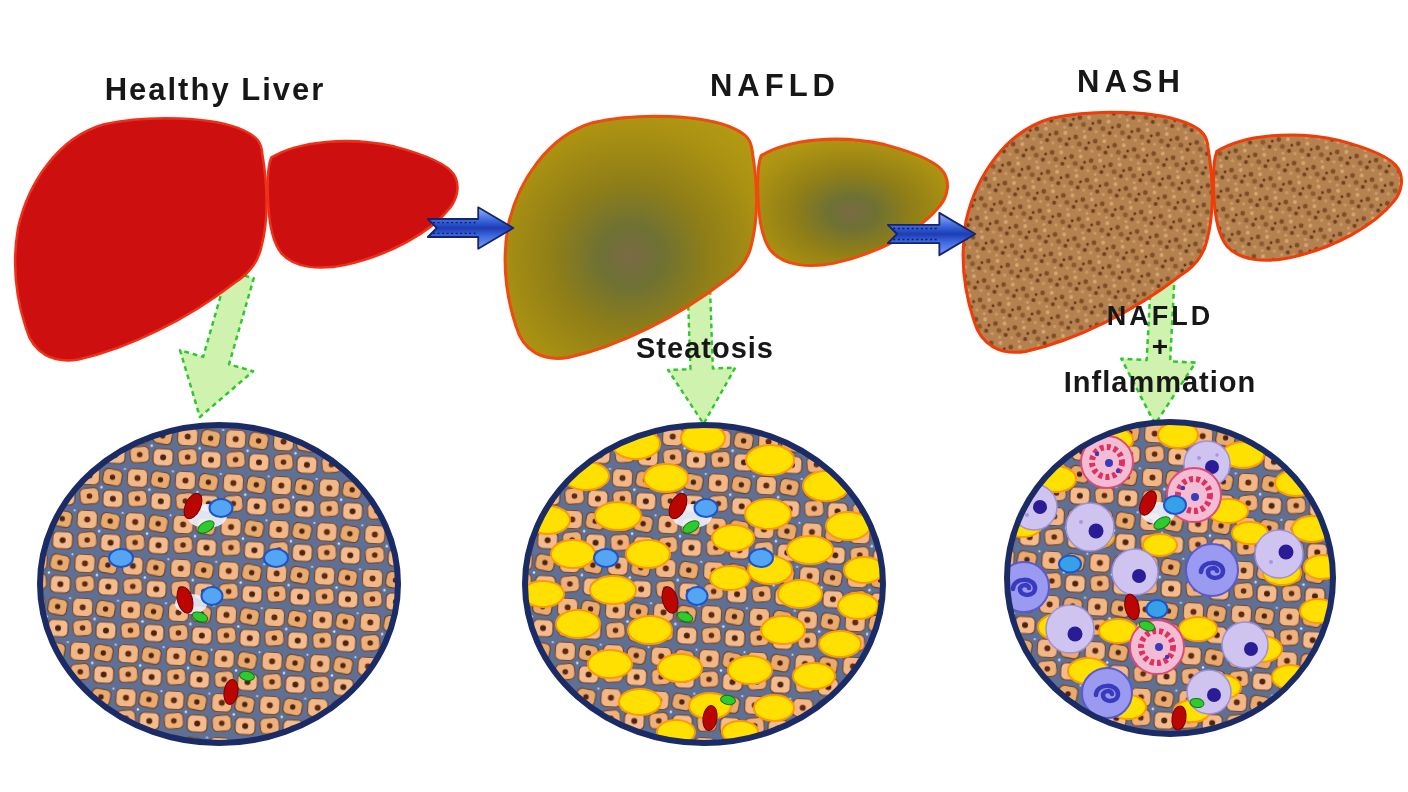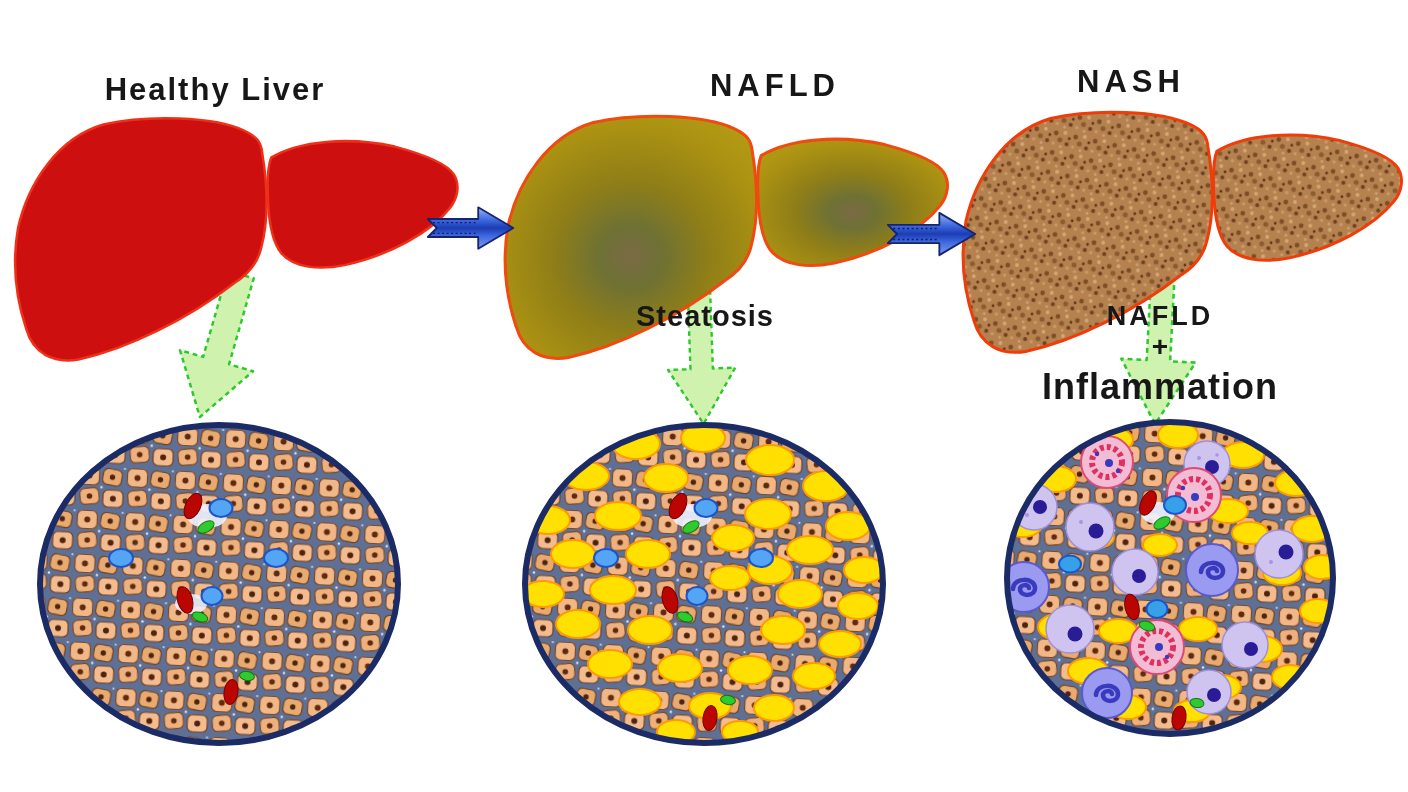--- a/index.html
+++ b/index.html
@@ -100,24 +100,24 @@
     <path d="M2,16 L58,16 L58,3 L97,26 L58,49 L58,36 L2,36 L12,26 Z" fill="url(#blueGrad)" stroke="#16246e" stroke-width="2" stroke-linejoin="round"></path>
     <line x1="8" y1="20" x2="56" y2="20" stroke="#0a1a5a" stroke-width="1.5" stroke-dasharray="2 3"></line>
     <line x1="8" y1="32" x2="56" y2="32" stroke="#0a1a5a" stroke-width="1.5" stroke-dasharray="2 3"></line>
   </svg>
   <svg class="abs blue-arrow" style="left:886px;top:209px;" width="92" height="50" viewBox="0 0 100 52">
     <path d="M2,16 L58,16 L58,3 L97,26 L58,49 L58,36 L2,36 L12,26 Z" fill="url(#blueGrad)" stroke="#16246e" stroke-width="2" stroke-linejoin="round"></path>
     <line x1="8" y1="20" x2="56" y2="20" stroke="#0a1a5a" stroke-width="1.5" stroke-dasharray="2 3"></line>
     <line x1="8" y1="32" x2="56" y2="32" stroke="#0a1a5a" stroke-width="1.5" stroke-dasharray="2 3"></line>
   </svg>
 
-  <div class="sub-label" style="left:555px;top:300px;width:300px;font-size:29px;letter-spacing:1px;">Steatosis</div>
+  <div class="sub-label" style="left:555px;top:332px;width:300px;font-size:29px;letter-spacing:1px;">Steatosis</div>
   <div class="sub-label" style="left:1010px;top:301px;width:300px;font-size:27px;letter-spacing:3px;">NAFLD</div>
   <div class="sub-label" style="left:1010px;top:331px;width:300px;font-size:28px;">+</div>
-  <div class="sub-label" style="left:1010px;top:366px;width:300px;font-size:36px;letter-spacing:1px;">Inflammation</div>
+  <div class="sub-label" style="left:1010px;top:366px;width:300px;font-size:29px;letter-spacing:1px;">Inflammation</div>
 
   <svg class="abs histology" style="left:33px;top:418px;" width="372" height="332" viewBox="0 0 372 332">
     <defs>
         <clipPath id="clipC1">
           <ellipse cx="186" cy="166" rx="179" ry="159"></ellipse>
         </clipPath>
       </defs>
     <ellipse cx="186" cy="166" rx="179" ry="159" fill="url(#hep)"></ellipse>
     <g clip-path="url(#clipC1)">
       <ellipse cx="174" cy="98" rx="20" ry="12" fill="#eef3ff" opacity="0.9"></ellipse>

